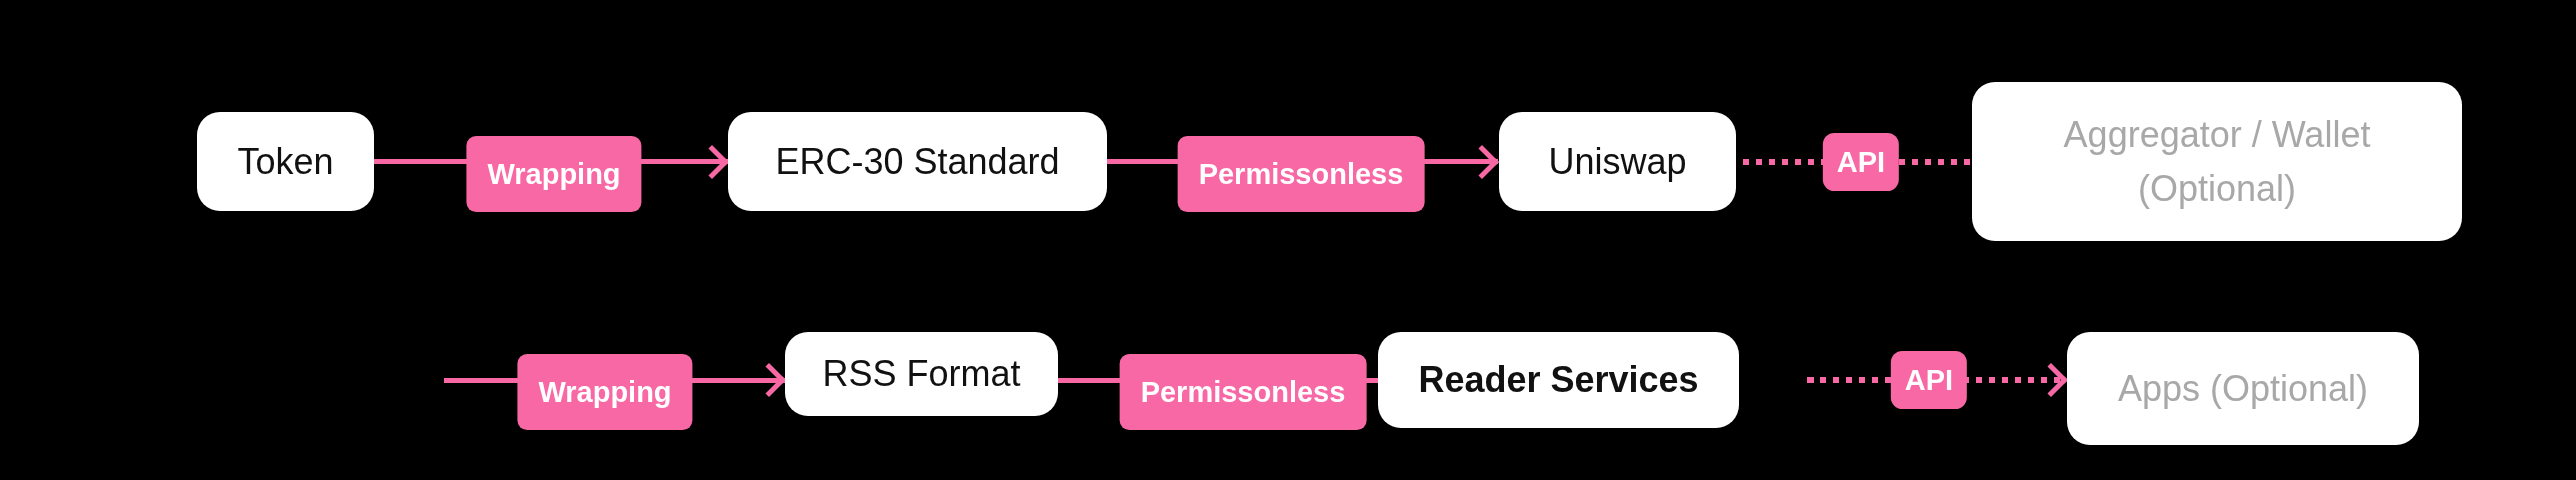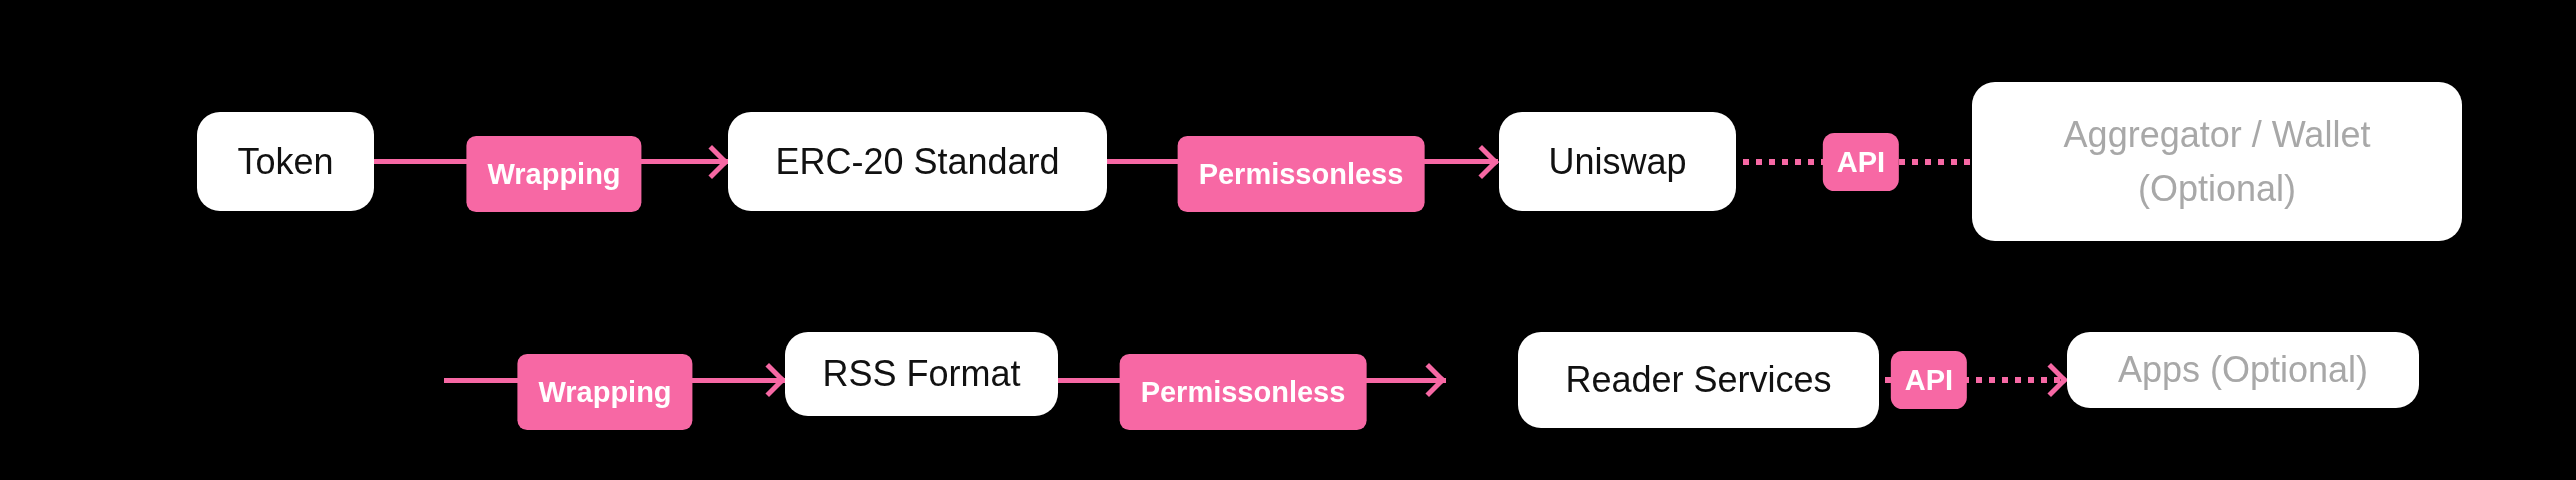--- a/index.html
+++ b/index.html
@@ -82,21 +82,21 @@
   <div class="line dotted" style="left:1730px;top:127px;width:278px;"></div>
 
   <div class="chevron" style="left:700px;top:118px;"></div>
   <div class="chevron" style="left:1470px;top:118px;"></div>
   <div class="chevron" style="left:1979px;top:118px;"></div>
 
   <div class="node" style="left:197px;top:80px;width:177px;height:99px;">
     <span>Token</span>
   </div>
   <div class="node" style="left:728px;top:80px;width:379px;height:99px;">
-    <span>ERC-20 Standard</span>
+    <span>ERC-30 Standard</span>
   </div>
   <div class="node" style="left:1499px;top:80px;width:237px;height:99px;">
     <span>Uniswap</span>
   </div>
   <div class="node optional" style="left:1972px;top:50px;width:490px;height:159px;padding:0 12px;box-sizing:border-box;">
     <span>Aggregator / Wallet (Optional)</span>
   </div>
 
   <div class="badge" style="left:554px;top:104px;">
     <span>Wrapping</span>
@@ -112,24 +112,24 @@
   <div class="line" style="left:1058px;top:346px;width:388px;"></div>
   <div class="line dotted" style="left:1807px;top:345px;width:260px;"></div>
 
   <div class="chevron" style="left:757px;top:336px;"></div>
   <div class="chevron" style="left:1417px;top:336px;"></div>
   <div class="chevron" style="left:2039px;top:336px;"></div>
 
   <div class="node" style="left:785px;top:300px;width:273px;height:84px;">
     <span>RSS Format</span>
   </div>
-  <div class="node" style="left:1518px;top:300px;width:361px;height:96px;">
+  <div class="node" style="left:1378px;top:300px;width:361px;height:96px;font-weight:bold;">
     <span>Reader Services</span>
   </div>
-  <div class="node optional" style="left:2067px;top:300px;width:352px;height:76px;">
+  <div class="node optional" style="left:2067px;top:300px;width:352px;height:113px;">
     <span>Apps (Optional)</span>
   </div>
 
   <div class="badge" style="left:605px;top:322px;">
     <span>Wrapping</span>
   </div>
   <div class="badge" style="left:1243px;top:322px;">
     <span>Permissonless</span>
   </div>
   <div class="badge api" style="left:1929px;top:319px;">

